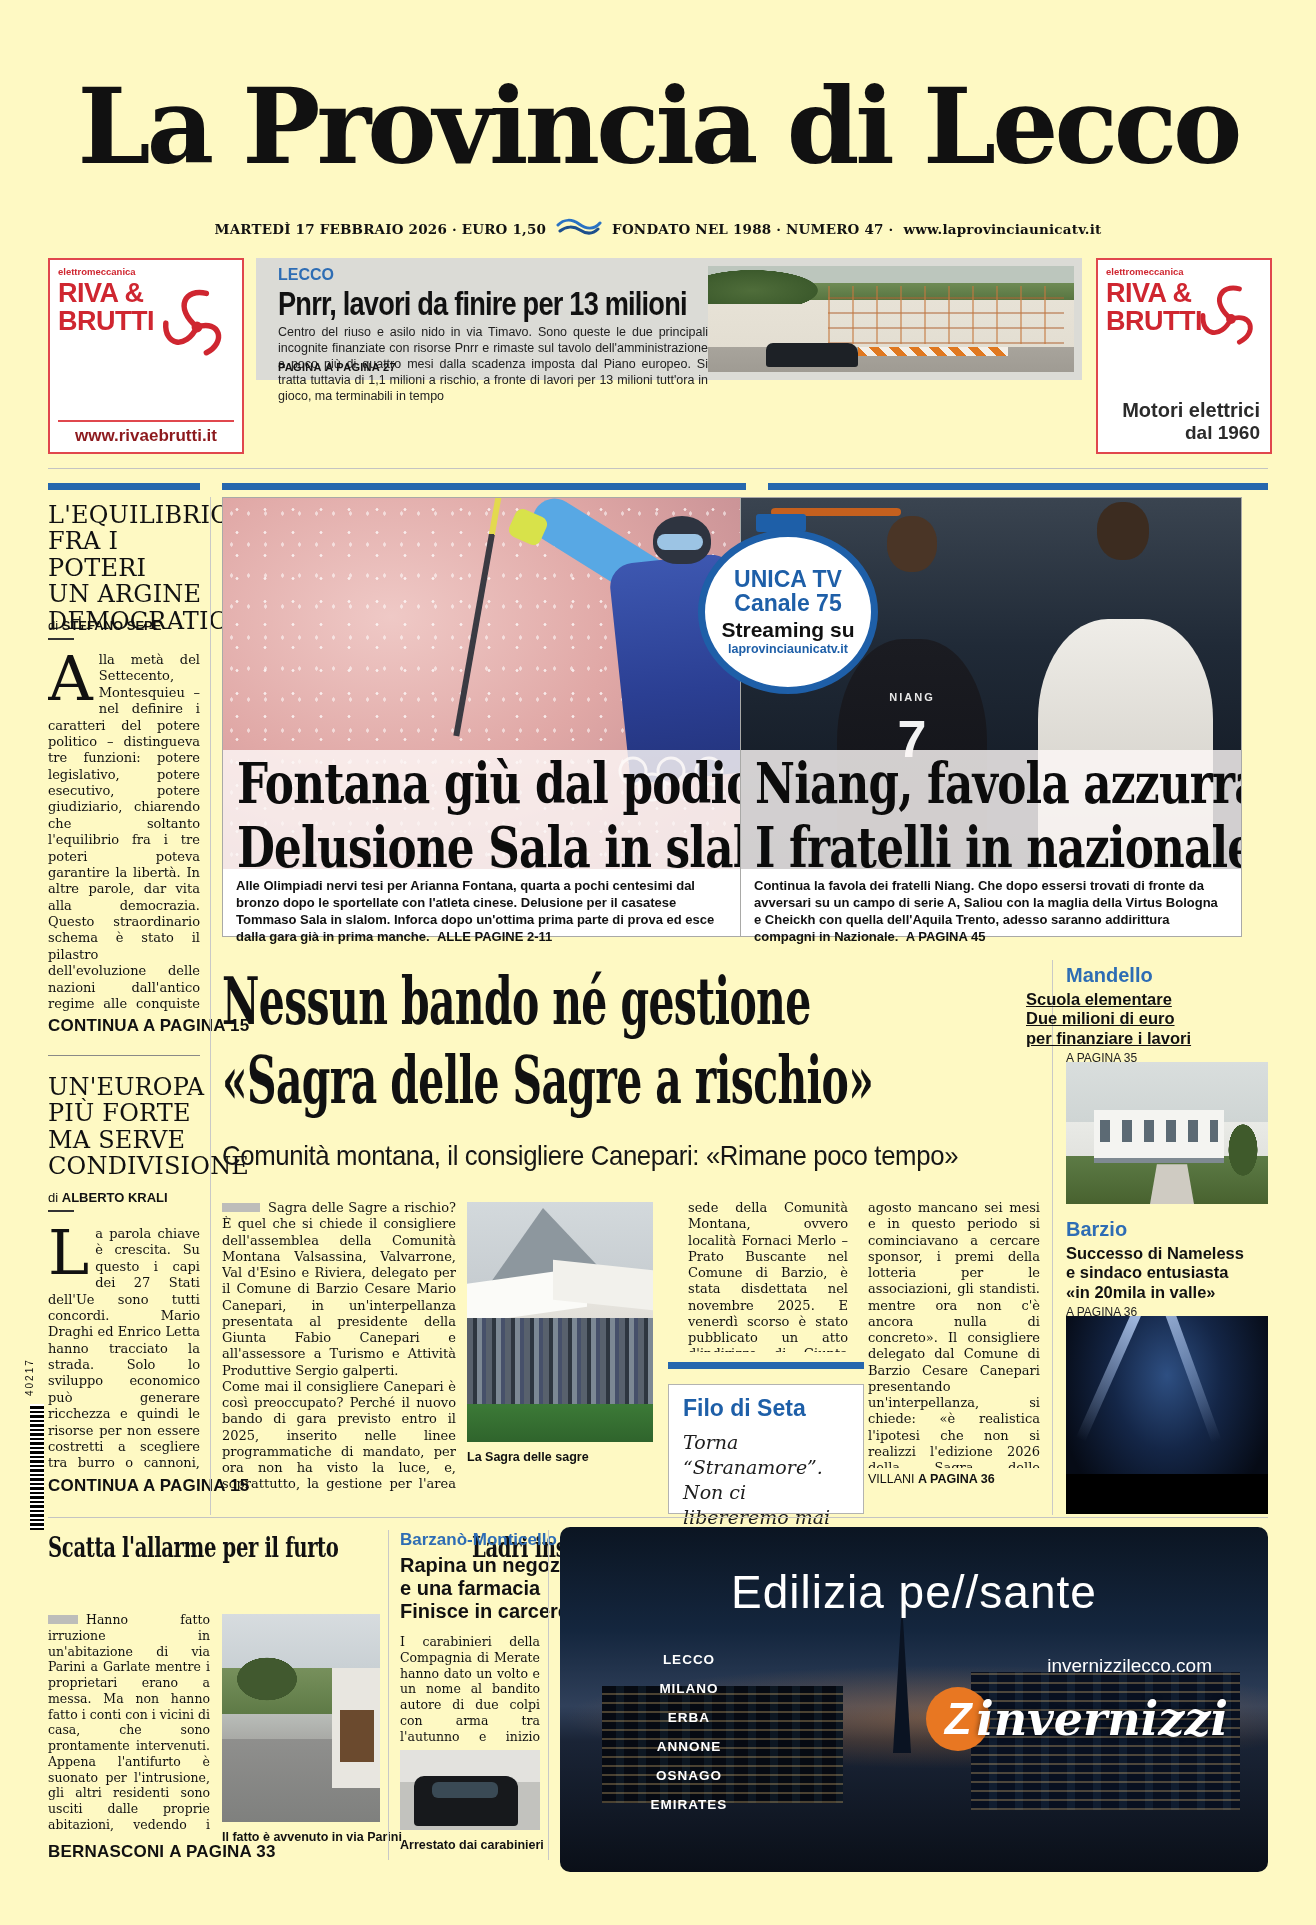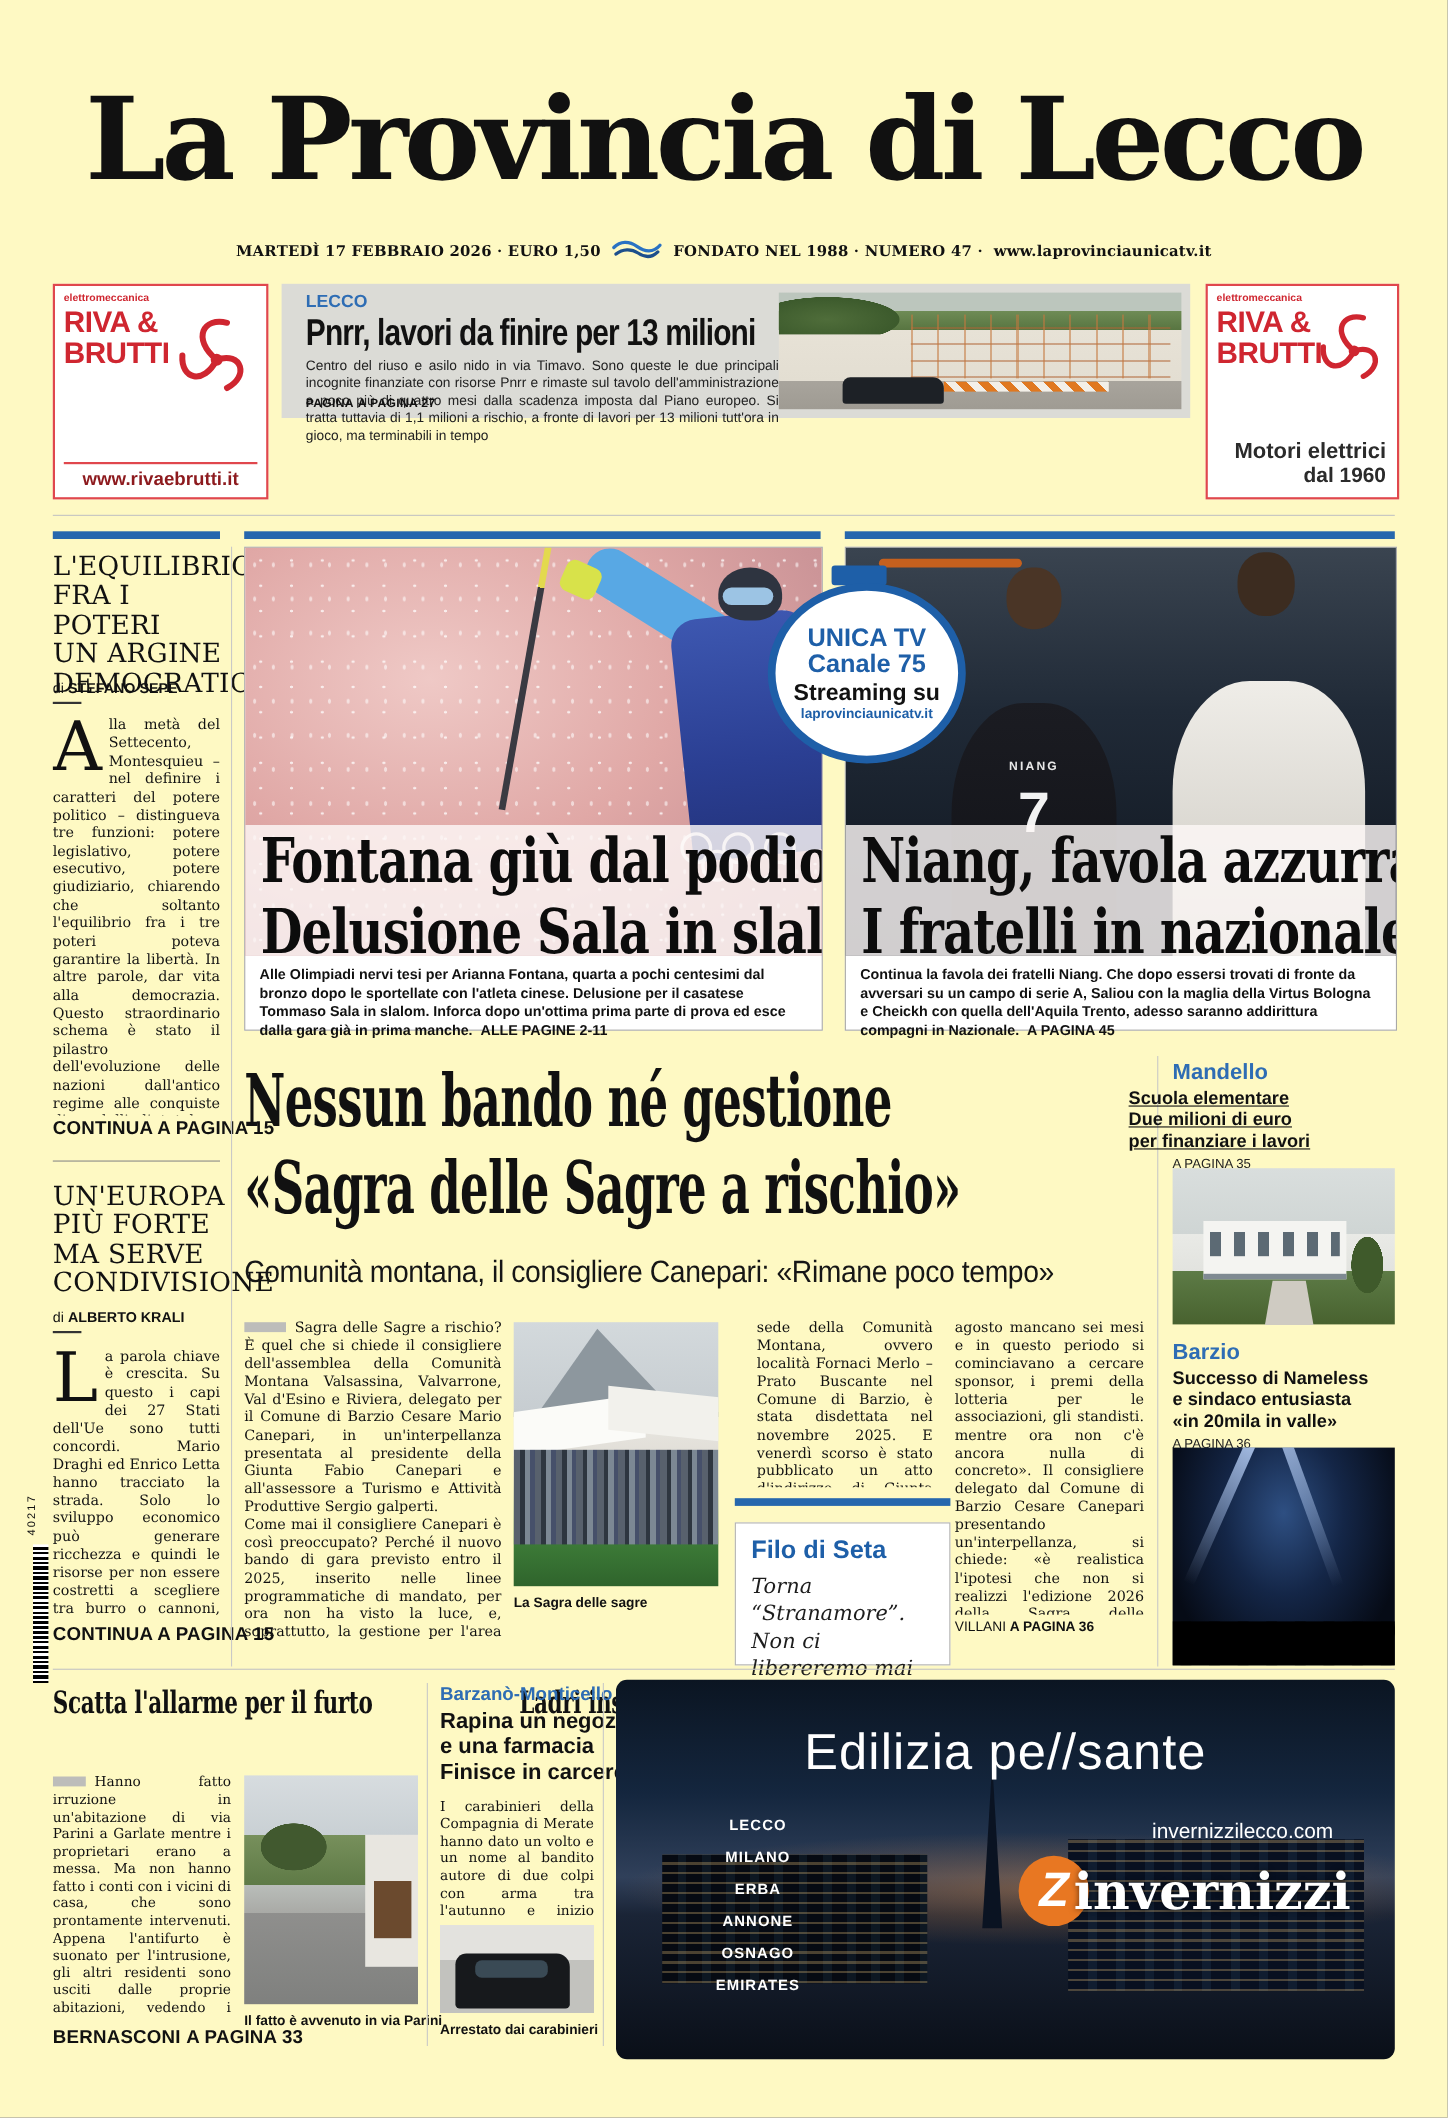--- a/index.html
+++ b/index.html
@@ -101,21 +101,21 @@
   #adb .win{position:absolute;left:0;top:0;width:100%;height:100%;
        background:repeating-linear-gradient(0deg,rgba(255,210,130,.28) 0 2px,transparent 2px 9px);}
   #adb .spire{position:absolute;left:47%;top:22%;width:0;height:0;border-left:9px solid transparent;
        border-right:9px solid transparent;border-bottom:150px solid #0a1322;}
   #adb-title{position:absolute;left:0;top:38px;width:100%;text-align:center;color:#fff;
        font-family:"Liberation Sans",sans-serif;font-size:46px;letter-spacing:1px;}
   #adb-url{position:absolute;right:56px;top:128px;color:#fff;font-family:"Liberation Sans",sans-serif;font-size:19px;}
   #adb-brandwrap{position:absolute;right:40px;top:160px;display:flex;align-items:center;}
   #adb-z{width:64px;height:64px;border-radius:50%;background:#e87722;color:#fff;font-family:"Liberation Sans",sans-serif;
        font-weight:bold;font-size:44px;display:flex;align-items:center;justify-content:center;font-style:italic;}
-  #adb-brand{color:#fff;font-weight:bold;font-size:46px;margin-left:-14px;
+  #adb-brand{color:#fff;font-style:italic;font-weight:bold;font-size:46px;margin-left:-14px;
        font-family:"DejaVu Serif",serif;text-shadow:0 0 6px rgba(0,0,0,.6);text-align:right;}
   #adb-loc{position:absolute;left:74px;top:118px;width:110px;text-align:center;color:#fff;
        font-family:"Liberation Sans",sans-serif;font-weight:bold;font-size:13.5px;line-height:2.15;letter-spacing:1px;}
   #adb-loc span{display:block;}
 
   
   #barcode{left:26px;top:1376px;width:20px;height:160px;}
   #barcode .num{position:absolute;left:-2px;top:20px;transform:rotate(-90deg);transform-origin:left top;
        font-family:"Liberation Sans",sans-serif;font-size:10px;letter-spacing:2px;}
   #barcode .bars{position:absolute;left:4px;top:28px;width:14px;height:126px;
@@ -260,21 +260,21 @@
         <div class="scaleX nowrap" style="transform:scaleX(.78);">Fontana giù dal podio</div>
         <div class="scaleX nowrap" style="transform:scaleX(.78);">Delusione Sala in slalom</div>
       </div>
     </div>
     <div class="pcap">
       <span>Alle Olimpiadi nervi tesi per Arianna Fontana, quarta a pochi centesimi dal bronzo dopo le sportellate con l'atleta cinese. Delusione per il casatese Tommaso Sala in slalom. Inforca dopo un'ottima prima parte di prova ed esce dalla gara già in prima manche.</span>
       <b>&nbsp;</b><b>ALLE PAGINE 2-11</b>
     </div>
   </div>
 
-  <div class="abs pbox" style="left:768px;top:497px;width:500px;height:438px;">
+  <div class="abs pbox" style="left:740px;top:497px;width:500px;height:438px;">
     <div class="photo" style="background:linear-gradient(180deg,#3a4450 0%,#202a37 40%,#0e141d 100%);">
       <div class="abs" style="left:30px;top:10px;width:130px;height:8px;background:#c5601e;border-radius:4px;"></div>
       <div class="abs" style="left:96px;bottom:0;width:150px;height:230px;background:linear-gradient(180deg,#1b1c22,#101116);border-radius:44% 44% 0 0;">
         <div class="abs sans" style="left:0;right:0;top:52px;text-align:center;color:#e8e8e8;font-weight:bold;font-size:11px;letter-spacing:2px;">NIANG</div>
         <div class="abs sans" style="left:0;right:0;top:70px;text-align:center;color:#f2f2f2;font-weight:bold;font-size:52px;">7</div>
       </div>
       <div class="abs" style="left:146px;top:18px;width:50px;height:56px;background:#4a3526;border-radius:46%;"></div>
       <div class="abs" style="right:28px;bottom:0;width:175px;height:250px;background:linear-gradient(180deg,#efede8,#d6d3cc 70%,#c7c4bd);border-radius:40% 40% 0 0;"></div>
       <div class="abs" style="right:92px;top:4px;width:52px;height:58px;background:#3c2c20;border-radius:46%;"></div>
       <div class="band"></div>

